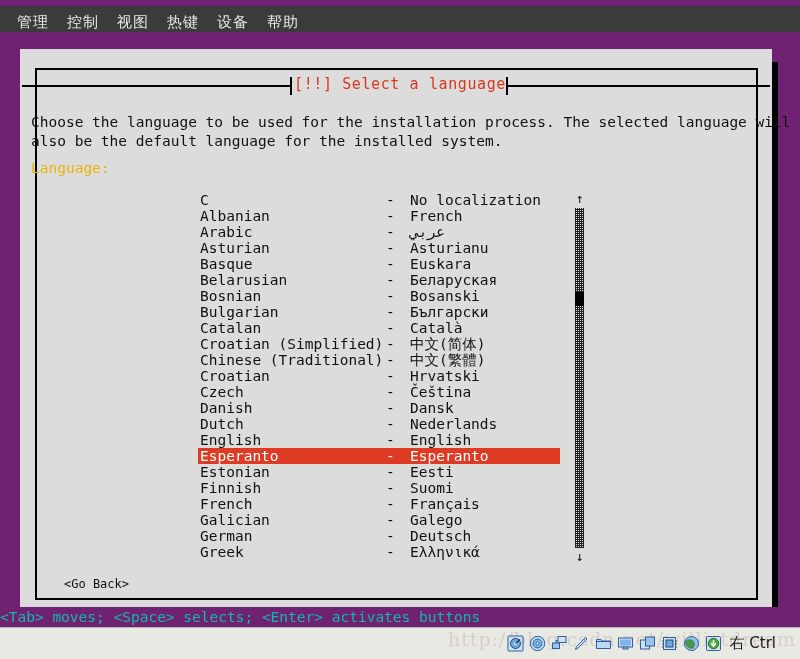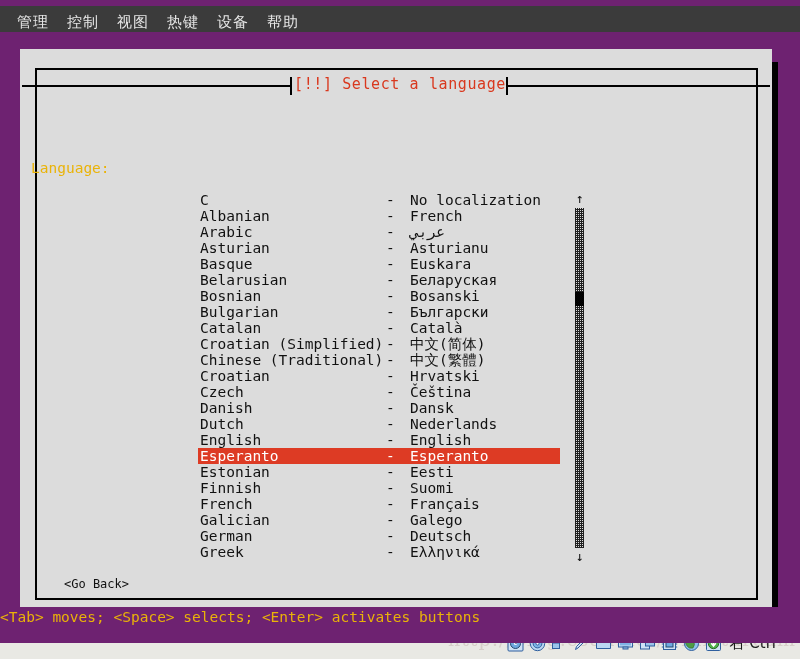--- a/index.html
+++ b/index.html
@@ -196,23 +196,23 @@
     color: #111;
     font-size: 12px;
     white-space: pre;
     z-index: 4;
   }
 
   
   #helpbar {
     position: absolute;
     left: 0; top: 607px;
-    width: 800px; height: 36px;
+    width: 800px; height: 20px;
     background: #6e2271;
-    color: #eab308;
+    color: #14b8a6;
     font-size: 14.5px;
     line-height: 20px;
     white-space: pre;
     z-index: 7;
   }
   #console-black-strip {
     position: absolute;
     left: 0; top: 585px;
     width: 800px; height: 22px;
     background: #000;
@@ -285,20 +285,22 @@
     <div id="dialog-outer"></div>
     <div id="dialog-inner"></div>
 
     <div class="title-rule" style="left:22px; width:268px;"></div>
     <div class="title-tick" style="left:290px;"></div>
     <div class="title-tick" style="left:506px;"></div>
     <div class="title-rule" style="left:508px; width:262px;"></div>
 
     <div id="dialog-title">[!!] Select a language</div>
 
+    <div id="dialog-text">Choose the language to be used for the installation process. The selected language will
+also be the default language for the installed system.</div>
     <div id="language-label">Language:</div>
 
     <div id="lang-list">
         <div class="lang-row"><span class="lang-name">C</span><span class="lang-dash">-</span><span class="lang-native">No localization</span></div>
         <div class="lang-row"><span class="lang-name">Albanian</span><span class="lang-dash">-</span><span class="lang-native">French</span></div>
         <div class="lang-row"><span class="lang-name">Arabic</span><span class="lang-dash">-</span><span class="lang-native">عربي</span></div>
         <div class="lang-row"><span class="lang-name">Asturian</span><span class="lang-dash">-</span><span class="lang-native">Asturianu</span></div>
         <div class="lang-row"><span class="lang-name">Basque</span><span class="lang-dash">-</span><span class="lang-native">Euskara</span></div>
         <div class="lang-row"><span class="lang-name">Belarusian</span><span class="lang-dash">-</span><span class="lang-native">Беларуская</span></div>
         <div class="lang-row"><span class="lang-name">Bosnian</span><span class="lang-dash">-</span><span class="lang-native">Bosanski</span></div>

